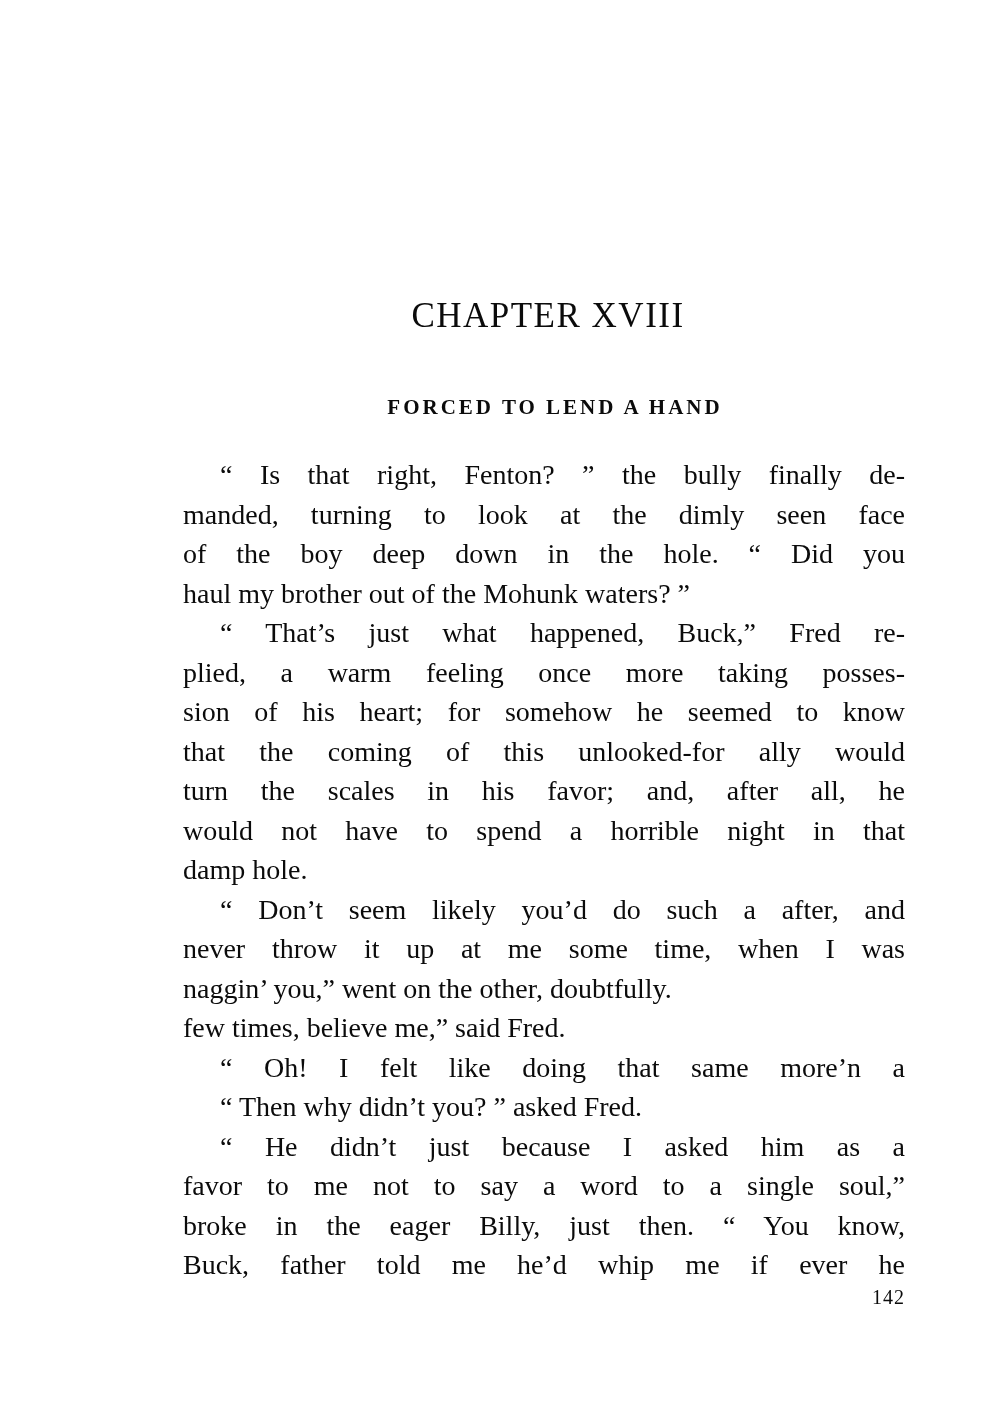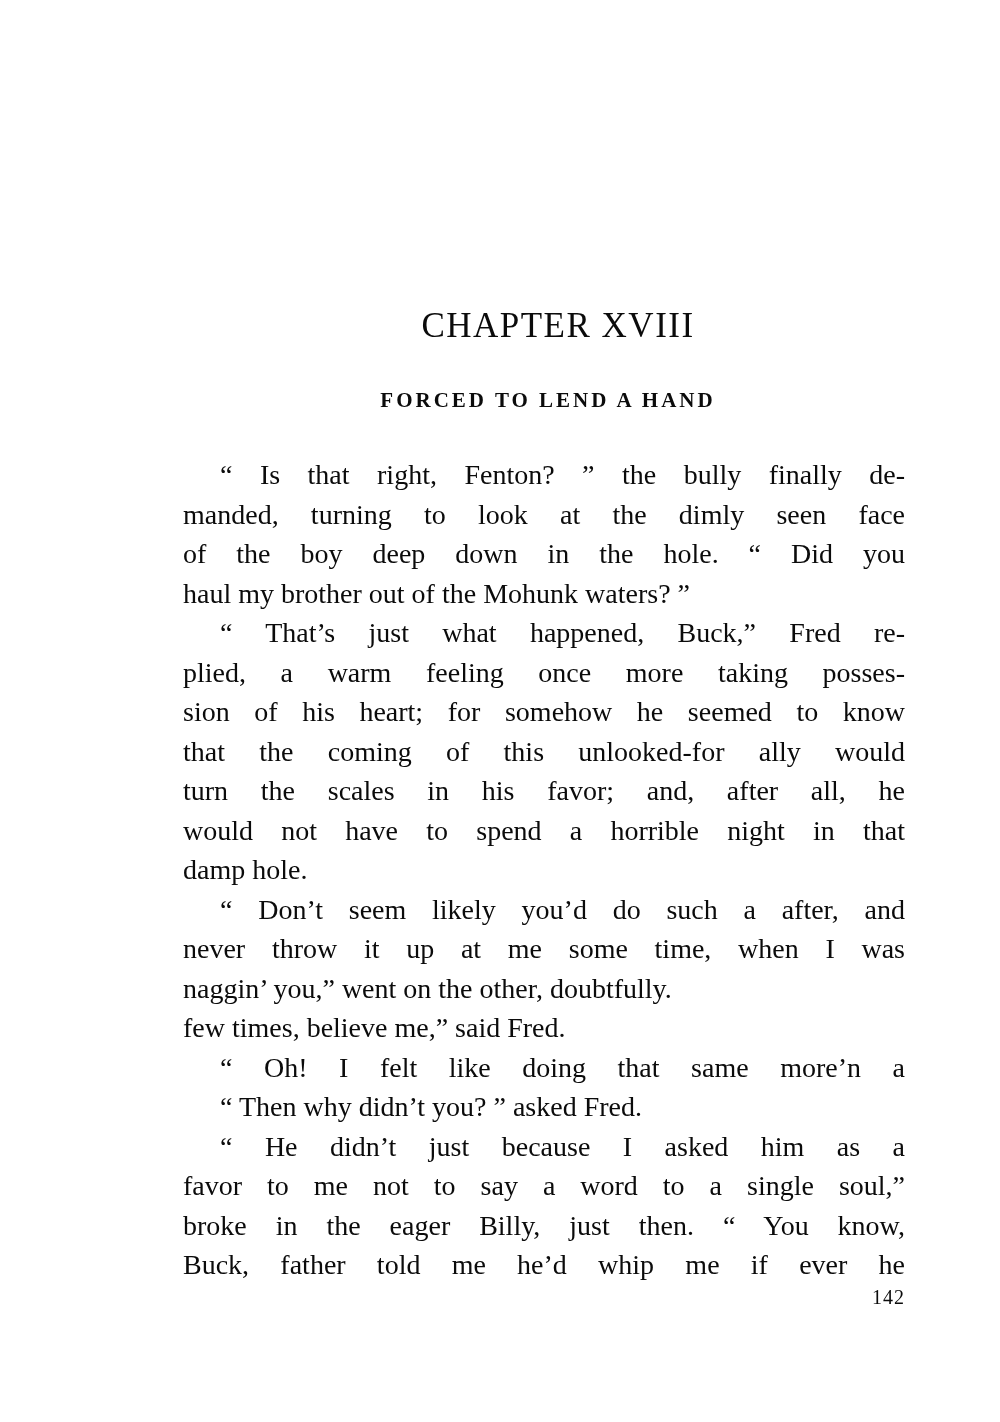--- a/index.html
+++ b/index.html
@@ -21,33 +21,33 @@
     left: 183px;
     top: 0;
     width: 722px;
     height: 1422px;
   }
   .chapter-heading {
     position: absolute;
     top: 292px;
     left: 0;
     width: 100%;
-    margin: 14px;
+    margin: 4px;
     text-align: center;
     font-size: 35px;
     font-weight: normal;
     letter-spacing: 1.5px;
     color: #0b0b0b;
   }
   .chapter-subtitle {
     position: absolute;
     top: 384px;
     left: 0;
     width: 100%;
-    margin: 4px;
+    margin: 11px;
     text-align: center;
     font-size: 21px;
     font-weight: bold;
     letter-spacing: 3px;
     color: #0b0b0b;
   }
   .body-text {
     position: absolute;
     top: 455px;
     left: 0;

